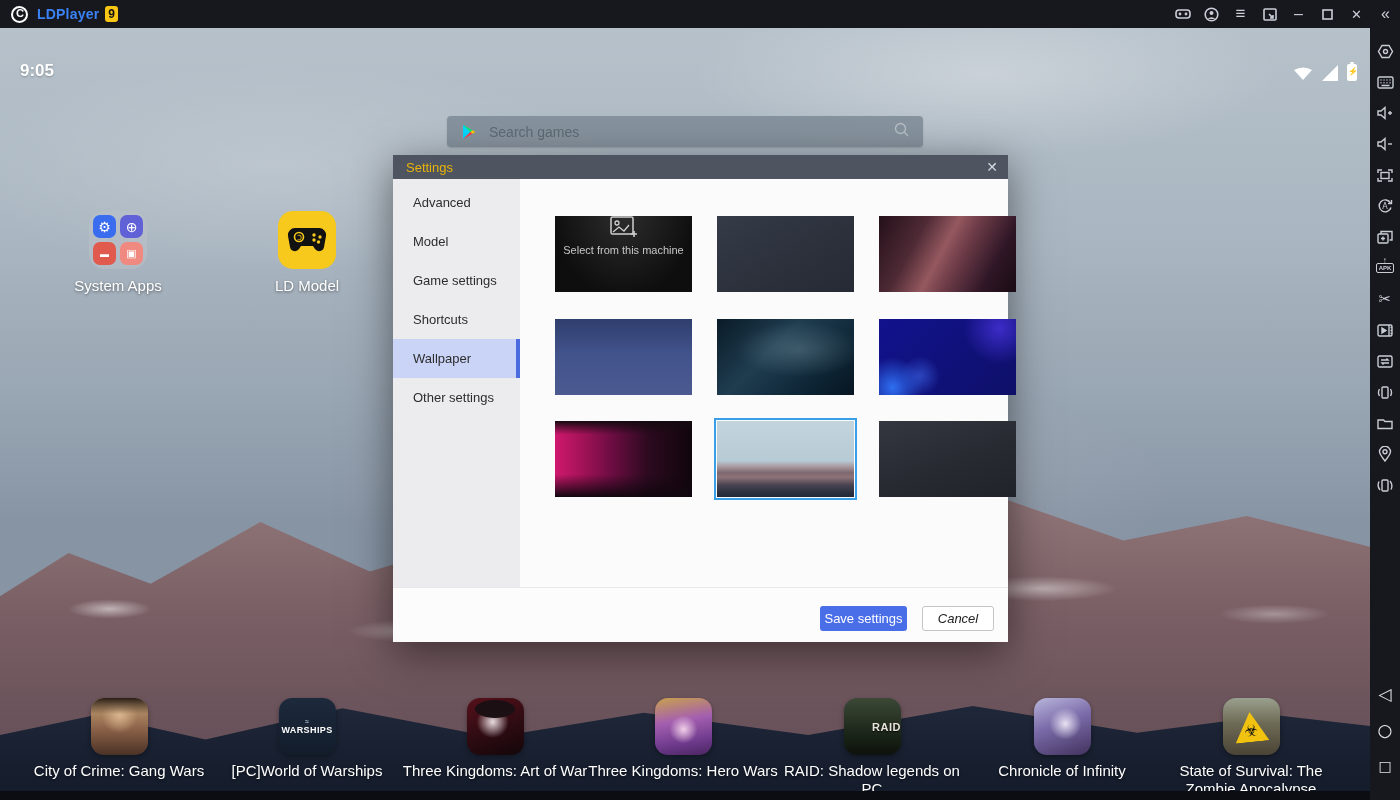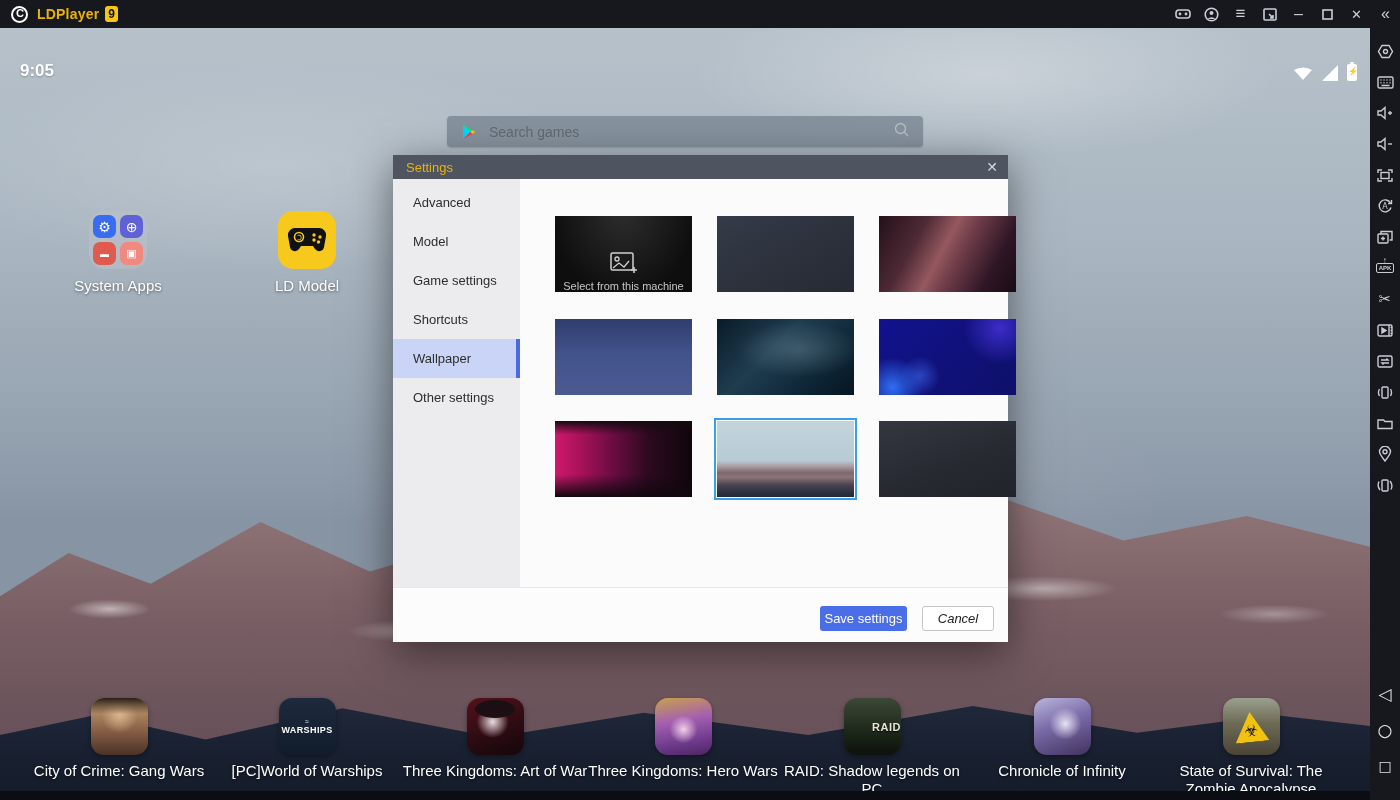--- a/index.html
+++ b/index.html
@@ -3,21 +3,21 @@
 <meta charset="utf-8">
 <style>
   * { margin:0; padding:0; box-sizing:border-box; }
   html,body { width:1400px; height:800px; overflow:hidden; }
   body { font-family:"Liberation Sans", sans-serif; background:#000; position:relative; }
 
   
   .titlebar { position:absolute; left:0; top:0; width:1400px; height:28px; background:#17181d; display:flex; align-items:center; z-index:50; }
   .tb-logo { width:17px; height:17px; margin-left:11px; border-radius:50%; border:2px solid #fff; position:relative; background:#17181d; }
   .tb-logo::before { content:"Ɔ"; position:absolute; left:3px; top:-1px; color:#fff; font-size:11px; font-weight:bold; transform:scaleX(-1); }
-  .tb-title { color:#eab308; font-size:14px; font-weight:bold; margin-left:9px; letter-spacing:.2px; }
+  .tb-title { color:#3b82f6; font-size:14px; font-weight:bold; margin-left:9px; letter-spacing:.2px; }
   .tb-badge { margin-left:6px; background:#f7c514; color:#111; font-size:12px; font-weight:bold; border-radius:3px; padding:0 3px; height:16px; line-height:16px; }
   .tb-right { margin-left:auto; display:flex; align-items:center; height:100%; }
   .tb-btn { width:29px; height:28px; display:flex; align-items:center; justify-content:center; color:#c9ced8; font-size:14px; cursor:pointer; }
   .tb-btn svg { stroke:#c9ced8; fill:none; stroke-width:1.6; }
   .glyph-menu::before { content:"≡"; font-size:17px; }
   .glyph-min::before { content:"–"; font-size:16px; }
   .glyph-close::before { content:"✕"; font-size:13px; }
   .glyph-collapse::before { content:"«"; font-size:16px; }
 
   
@@ -80,21 +80,21 @@
   .dlg-nav-item.selected::after { content:""; position:absolute; right:0; top:0; width:4px; height:100%; background:#4a6be0; }
   .dlg-footer { position:absolute; left:0; bottom:0; width:100%; height:55px; background:#fcfcfc; border-top:1px solid #e8e8e8; }
   .btn-save { position:absolute; left:427px; top:451px; width:87px; height:25px; background:#4a6de8; color:#fff; font-size:13px;
     border:none; border-radius:3px; cursor:pointer; font-family:"Liberation Sans",sans-serif; }
   .btn-cancel { position:absolute; left:529px; top:451px; width:72px; height:25px; background:#fff; color:#222; font-size:13px;
     border:1px solid #c4c4c4; border-radius:3px; cursor:pointer; font-family:"Liberation Sans",sans-serif;font-style:italic; }
 
   
   .thumb { position:absolute; width:137px; height:76px; cursor:pointer; }
   .thumb.selected { outline:2px solid #38a0e8; outline-offset:1px; }
-  .wp0 { background:radial-gradient(ellipse at 50% -10%, #2e2e2e, #0e0e0e 75%); display:flex; flex-direction:column; align-items:center; justify-content:flex-end; gap:6px; }
+  .wp0 { background:radial-gradient(ellipse at 50% -10%, #2e2e2e, #0e0e0e 75%); display:flex; flex-direction:column; align-items:center; justify-content:flex-start; gap:6px; }
   .wp0-label { color:#c6c6c6; font-size:11px; }
   .wp1 { background:linear-gradient(150deg,#353b47 0%,#2b303b 60%,#252a34 100%); }
   .wp2 { background:linear-gradient(118deg,#241019 0%,#4e2a35 28%,#95585f 46%,#6e3c48 58%,#2f1626 80%,#190b13 100%); }
   .wp3 { background:linear-gradient(180deg,#2f3e6d 0%,#42528b 45%,#4c5a91 100%); }
   .wp4 { background:radial-gradient(ellipse 90px 40px at 60% 40%, rgba(150,180,190,.30), transparent 70%),
                     linear-gradient(135deg,#0a1b28 0%,#1f3d50 40%,#0d2535 75%,#071521 100%); }
   .wp5 { background:radial-gradient(circle 30px at 10% 90%, #2f6ef2, transparent),
                     radial-gradient(circle 36px at 88% 12%, #3c2cc8, transparent),
                     radial-gradient(circle 20px at 30% 75%, rgba(70,120,255,.5), transparent),
                     linear-gradient(135deg,#12128e 0%,#0e1068 100%); }

